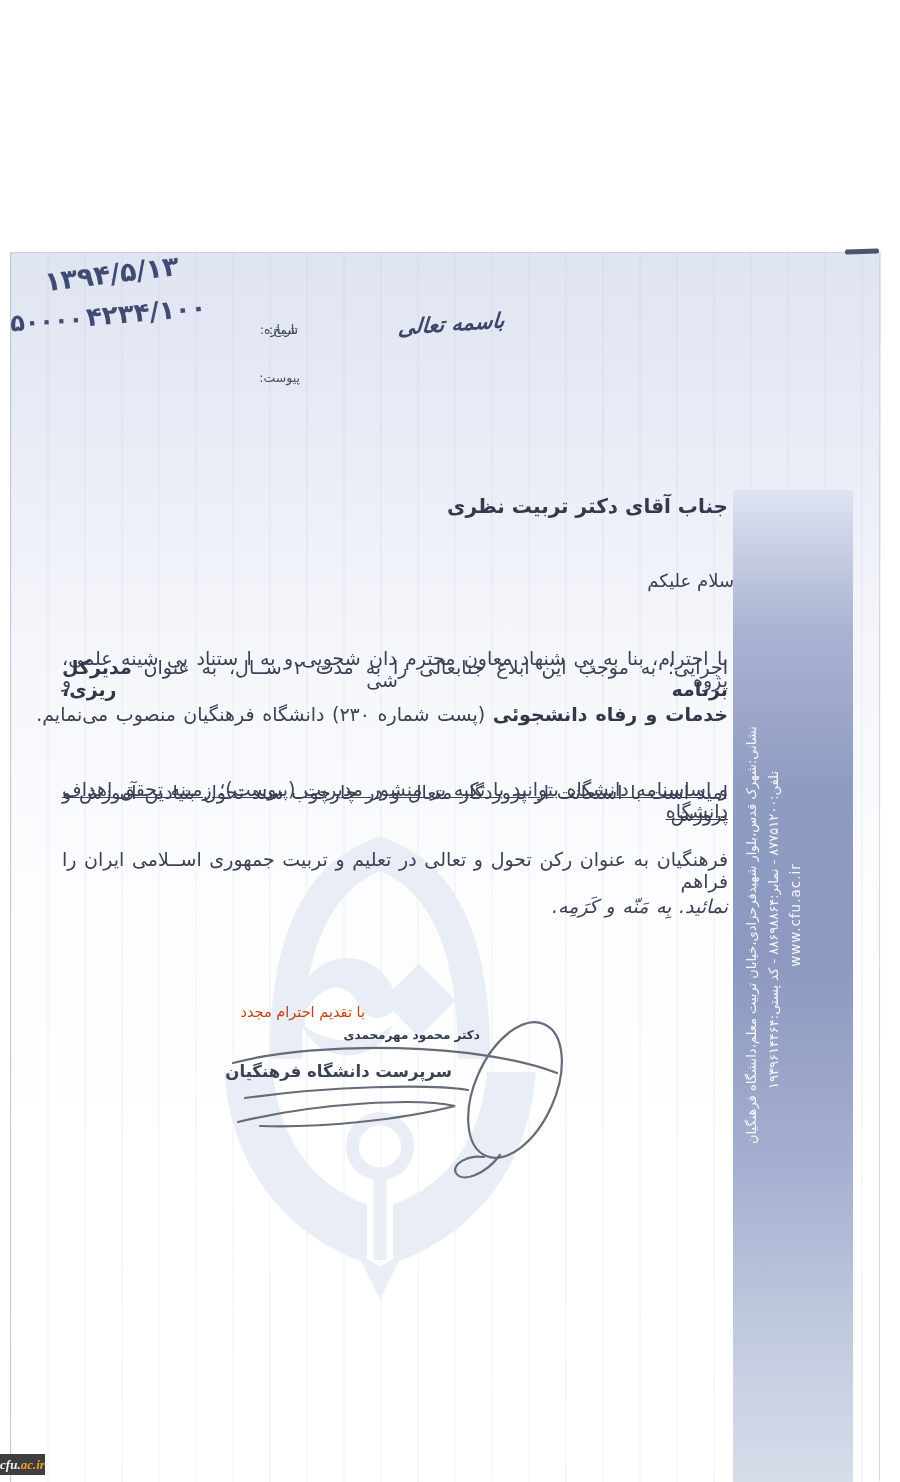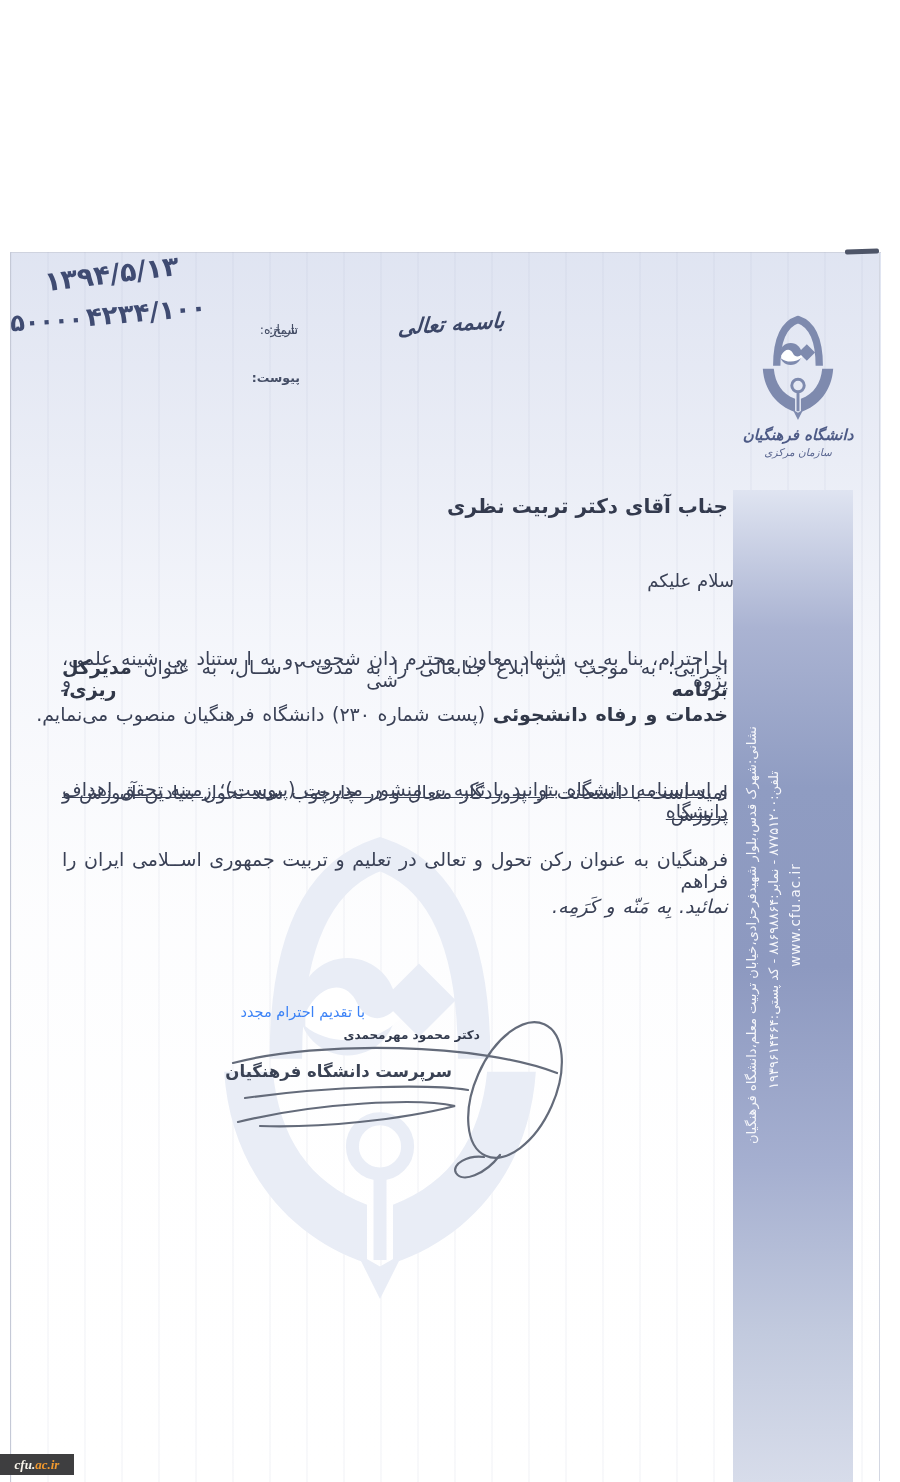--- a/index.html
+++ b/index.html
@@ -51,27 +51,27 @@
   
   .recipient{position:absolute;right:172px;top:494px;direction:rtl;font-size:20px;font-weight:bold;color:#333a4e;}
   .salam{position:absolute;right:166px;top:570px;direction:rtl;font-size:18px;color:#3a4156;}
   .body-line{
     position:absolute;left:62px;width:666px;direction:rtl;font-size:19px;color:#3a4156;
     word-spacing:1.5px;white-space:nowrap;text-align:right;
   }
   .body-line.justify{white-space:normal;text-align:justify;text-align-last:justify;}
   .b{font-weight:bold;color:#313849;}
   
-  .regards{position:absolute;right:535px;top:1004px;direction:rtl;font-size:14.5px;color:#3b82f6;}
+  .regards{position:absolute;right:535px;top:1004px;direction:rtl;font-size:14.5px;color:#c2410c;}
   .signer-name{position:absolute;right:420px;top:1028px;direction:rtl;font-size:12px;font-weight:bold;color:#323a4d;}
   .signer-title{position:absolute;right:448px;top:1062px;direction:rtl;font-size:16.5px;font-weight:bold;color:#3a4254;}
   .signature{position:absolute;left:200px;top:995px;}
   
   .badge{
-    position:absolute;left:0;top:1454px;width:74px;height:21px;background:#3e3e40;
+    position:absolute;left:0;top:1454px;width:45px;height:21px;background:#3e3e40;
     display:flex;align-items:center;justify-content:center;
     font-family:"Liberation Serif",serif;font-style:italic;font-weight:bold;font-size:13px;line-height:21px;
   }
   .badge .pfx{color:#f8f4ea;}
   .badge .sfx{color:#f2992e;}
 </style>
 </head>
 <body>
 
 <div class="canvas">
@@ -105,31 +105,24 @@
   <div class="vline" style="left:442px;top:926px;">نشانی:شهرک قدس،بلوار شهیدفرحزادی،خیابان تربیت معلم،دانشگاه فرهنگیان</div>
   <div class="vline" style="left:464px;top:921px;">تلفن:۸۷۷۵۱۲۰۰ - نمابر:۸۸۶۹۸۸۶۴ - کد پستی:۱۹۳۹۶۱۴۴۶۴</div>
   <div class="vline url" style="left:485px;top:906px;">www.cfu.ac.ir</div>
 
   <div class="hw hw-date">۱۳۹۴/۵/۱۳</div>
   <div class="hw hw-number">۴۲۳۴/۱۰۰</div>
   <div class="hw hw-amount">۵۰۰۰۰</div>
 
   <div class="meta" style="right:602px;top:322px;">تاریخ:</div>
   <div class="meta" style="right:602px;top:322px;">شماره:</div>
-  <div class="meta" style="right:600px;top:370px;font-weight:bold;">پیوست:</div>
+  <div class="meta" style="right:600px;top:370px;">پیوست:</div>
 
   <div class="bismillah">باسمه تعالی</div>
 
-  <div class="logo-block">
-    <svg width="88" height="110" viewBox="0 0 120 150">
-      <use href="#cfu-logo"></use>
-    </svg>
-    <div class="logo-name">دانشگاه فرهنگیان</div>
-    <div class="logo-org">سازمان مرکزی</div>
-  </div>
 
   <div class="recipient">جناب آقای دکتر تربیت نظری</div>
   <div class="salam">سلام علیکم</div>
 
   <div class="body-line justify" style="top:607px;margin-top:40px;">
     <span>با احترام، بنا به پی شنهاد معاون محترم دان شجویی و به ا ستناد پی شینه علمی، پژوه شی و</span>
   </div>
   <div class="body-line justify" style="top:656px;">
     <span>اجرایی؛ به موجب این ابلاغ جنابعالی را به مدت ۲ ســال، به عنوان </span><span class="b">مدیرکل برنامه ریزی،</span>
   </div>

